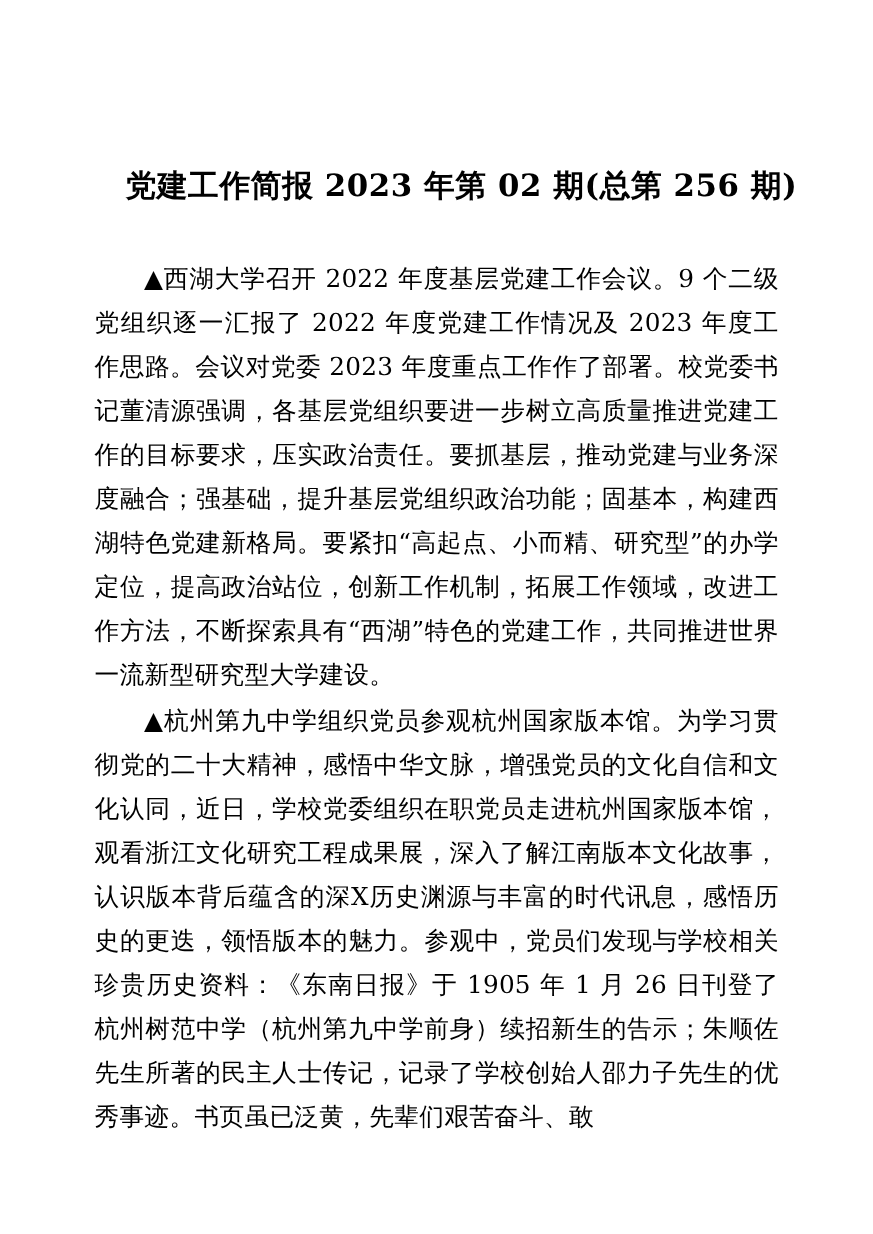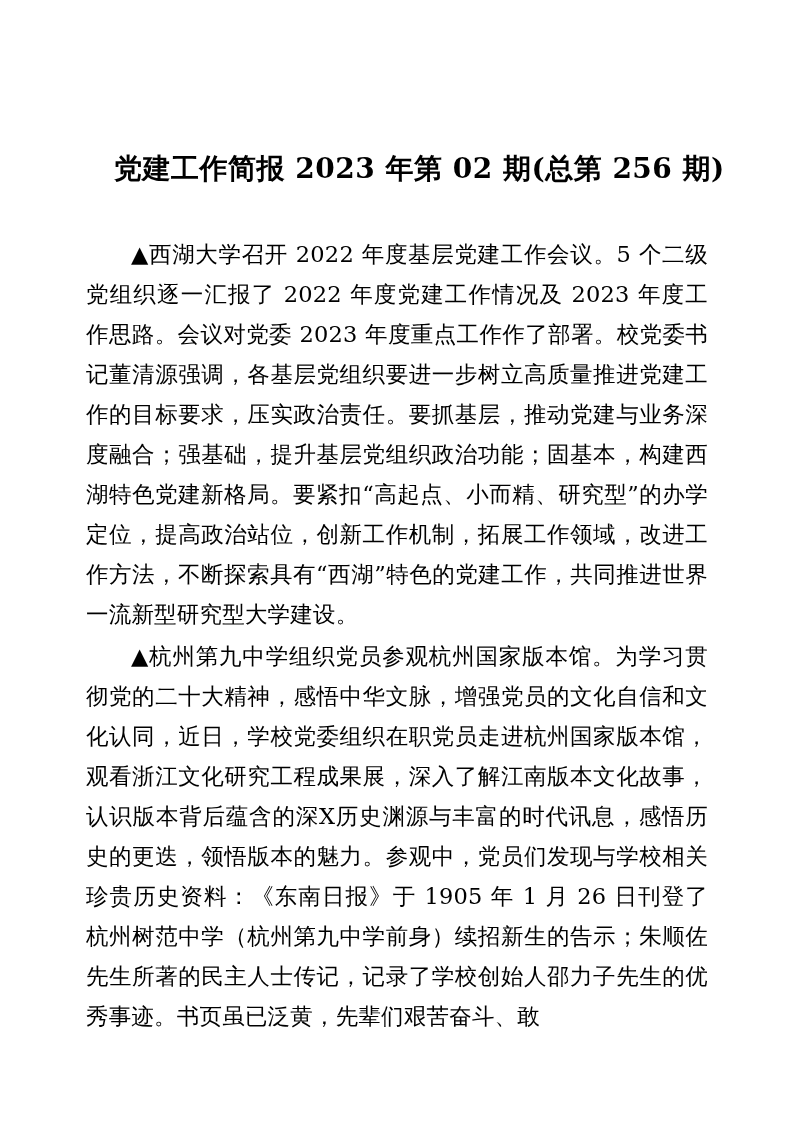--- a/index.html
+++ b/index.html
@@ -40,17 +40,17 @@
     letter-spacing: 0.2px;
   }
 </style>
 </head>
 <body>
 
 <div class="page">
 
   <h1 class="doc-title">党建工作简报 2023 年第 02 期(总第 256 期)</h1>
 
-  <p class="para">▲西湖大学召开 2022 年度基层党建工作会议。5 个二级党组织逐一汇报了 2022 年度党建工作情况及 2023 年度工作思路。会议对党委 2023 年度重点工作作了部署。校党委书记董清源强调，各基层党组织要进一步树立高质量推进党建工作的目标要求，压实政治责任。要抓基层，推动党建与业务深度融合；强基础，提升基层党组织政治功能；固基本，构建西湖特色党建新格局。要紧扣“高起点、小而精、研究型”的办学定位，提高政治站位，创新工作机制，拓展工作领域，改进工作方法，不断探索具有“西湖”特色的党建工作，共同推进世界一流新型研究型大学建设。</p>
+  <p class="para">▲西湖大学召开 2022 年度基层党建工作会议。9 个二级党组织逐一汇报了 2022 年度党建工作情况及 2023 年度工作思路。会议对党委 2023 年度重点工作作了部署。校党委书记董清源强调，各基层党组织要进一步树立高质量推进党建工作的目标要求，压实政治责任。要抓基层，推动党建与业务深度融合；强基础，提升基层党组织政治功能；固基本，构建西湖特色党建新格局。要紧扣“高起点、小而精、研究型”的办学定位，提高政治站位，创新工作机制，拓展工作领域，改进工作方法，不断探索具有“西湖”特色的党建工作，共同推进世界一流新型研究型大学建设。</p>
 
   <p class="para">▲杭州第九中学组织党员参观杭州国家版本馆。为学习贯彻党的二十大精神，感悟中华文脉，增强党员的文化自信和文化认同，近日，学校党委组织在职党员走进杭州国家版本馆，观看浙江文化研究工程成果展，深入了解江南版本文化故事，认识版本背后蕴含的深X历史渊源与丰富的时代讯息，感悟历史的更迭，领悟版本的魅力。参观中，党员们发现与学校相关珍贵历史资料：《东南日报》于 1905 年 1 月 26 日刊登了杭州树范中学（杭州第九中学前身）续招新生的告示；朱顺佐先生所著的民主人士传记，记录了学校创始人邵力子先生的优秀事迹。书页虽已泛黄，先辈们艰苦奋斗、敢</p>
 
 </div>
 
 </body></html>

